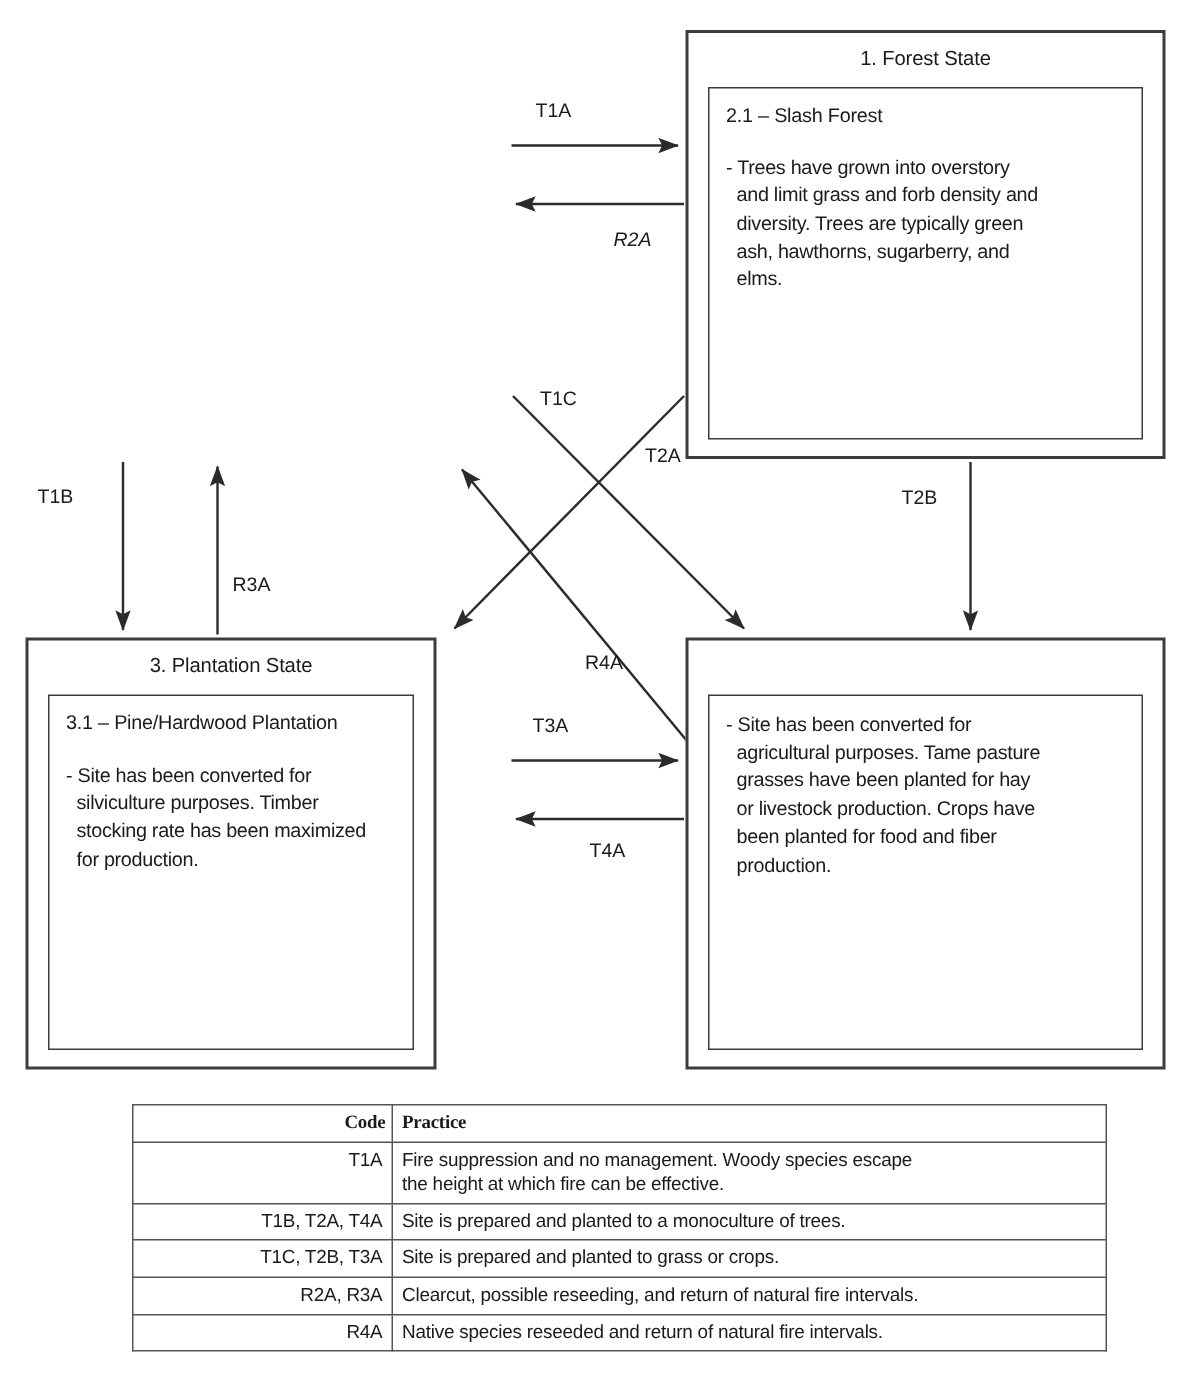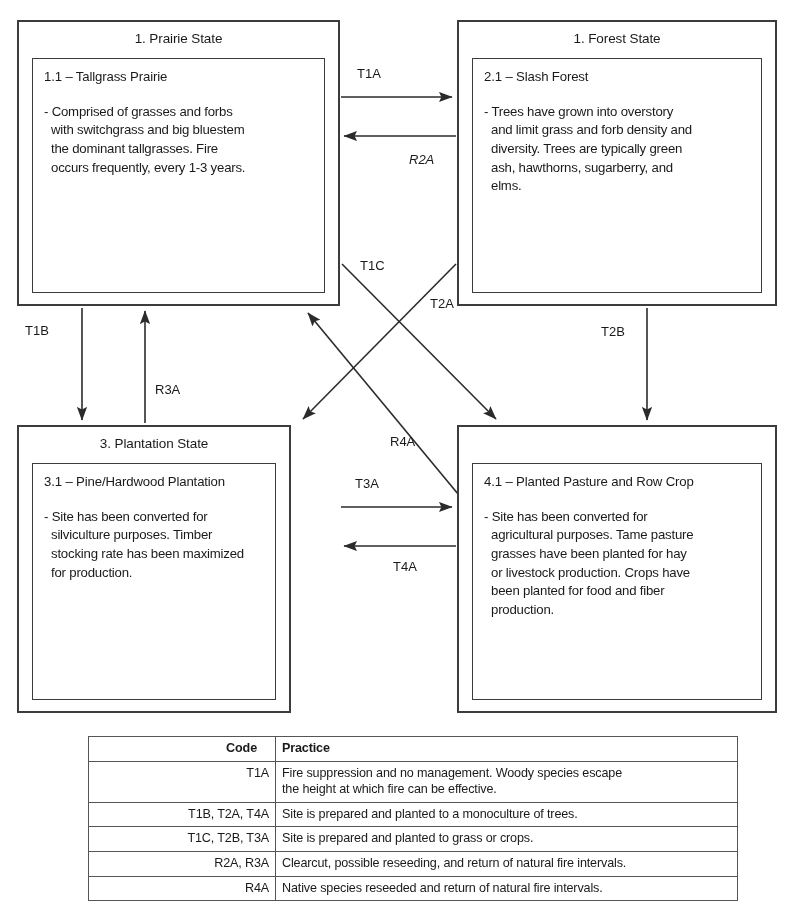--- a/index.html
+++ b/index.html
@@ -117,21 +117,22 @@
   #practice-table td {
     border: 1.3px solid #555555;
     font-size: 12.6px;
     line-height: 1.32;
     color: #1a1a1a;
     vertical-align: top;
     letter-spacing: -0.15px;
   }
   #practice-table th {
     font-weight: bold;
-    padding: 3px 18px 4px 6px;
+    padding: 3px 4px 4px 6px;
+    font-family: Liberation Serif, serif;
   }
   #practice-table td {
     padding: 3px 6px 4px 6px;
     font-weight: normal;
   }
   .col-code  { width: 162px; text-align: right; }
   .col-prac  { text-align: left; }
   th.col-code { text-align: right; }
   th.col-prac { text-align: left; }
   .cell-practice { white-space: pre-line; }
@@ -162,30 +163,20 @@
 
     <line x1="456" y1="264" x2="303" y2="419" stroke="#2b2b2b" stroke-width="1.6" marker-end="url(#ah)"></line>
 
     <line x1="463" y1="500" x2="308" y2="313" stroke="#2b2b2b" stroke-width="1.6" marker-end="url(#ah)"></line>
 
     <line x1="341" y1="507" x2="452" y2="507" stroke="#2b2b2b" stroke-width="1.6" marker-end="url(#ah)"></line>
 
     <line x1="456" y1="546" x2="344" y2="546" stroke="#2b2b2b" stroke-width="1.6" marker-end="url(#ah)"></line>
   </svg>
 
-  <div class="state-box" id="box-1">
-    <div class="state-title">1. Prairie State</div>
-    <div class="phase-box">
-      <div class="phase-title">1.1 – Tallgrass Prairie</div>
-      <div class="phase-desc">- Comprised of grasses and forbs
-with switchgrass and big bluestem
-the dominant tallgrasses.  Fire
-occurs frequently, every 1-3 years.</div>
-    </div>
-  </div>
 
   <div class="state-box" id="box-2">
     <div class="state-title">1. Forest State</div>
     <div class="phase-box">
       <div class="phase-title">2.1 – Slash Forest</div>
       <div class="phase-desc">- Trees have grown into overstory
 and limit grass and forb density and
 diversity.  Trees are typically green
 ash, hawthorns, sugarberry, and
 elms.</div>
@@ -198,21 +189,20 @@
       <div class="phase-title">3.1 – Pine/Hardwood Plantation</div>
       <div class="phase-desc">- Site has been converted for
 silviculture purposes. Timber
 stocking rate has been maximized
 for production.</div>
     </div>
   </div>
 
   <div class="state-box" id="box-4">
     <div class="phase-box">
-      <div class="phase-title">4.1 – Planted Pasture and Row Crop</div>
       <div class="phase-desc">- Site has been converted for
 agricultural purposes. Tame pasture
 grasses have been planted for hay
 or livestock production. Crops have
 been planted for food and fiber
 production.</div>
     </div>
   </div>
 
   <div class="edge-label" id="label-T1A">T1A</div>

